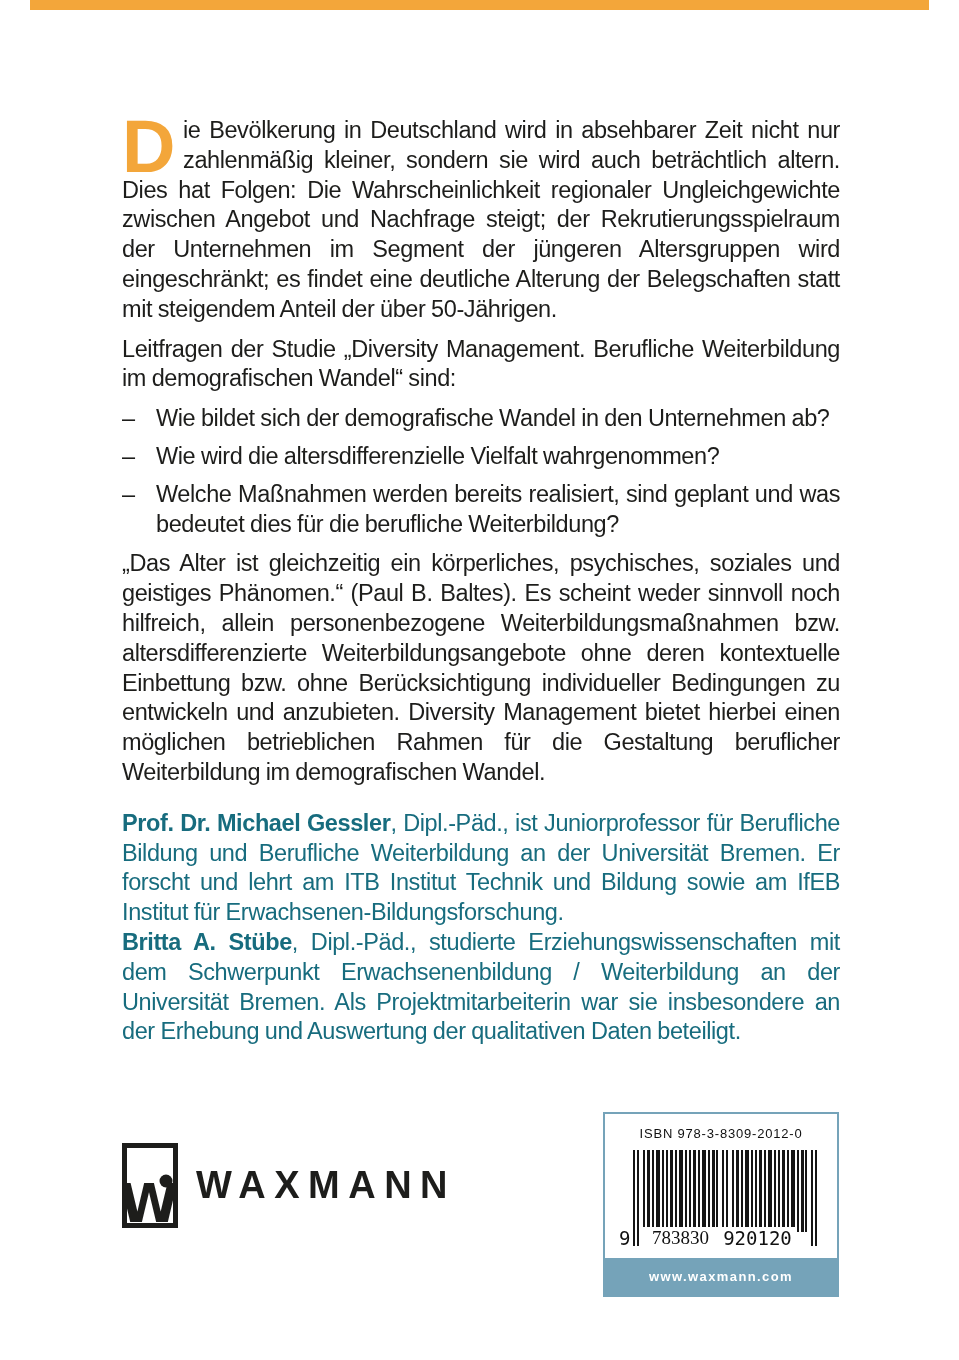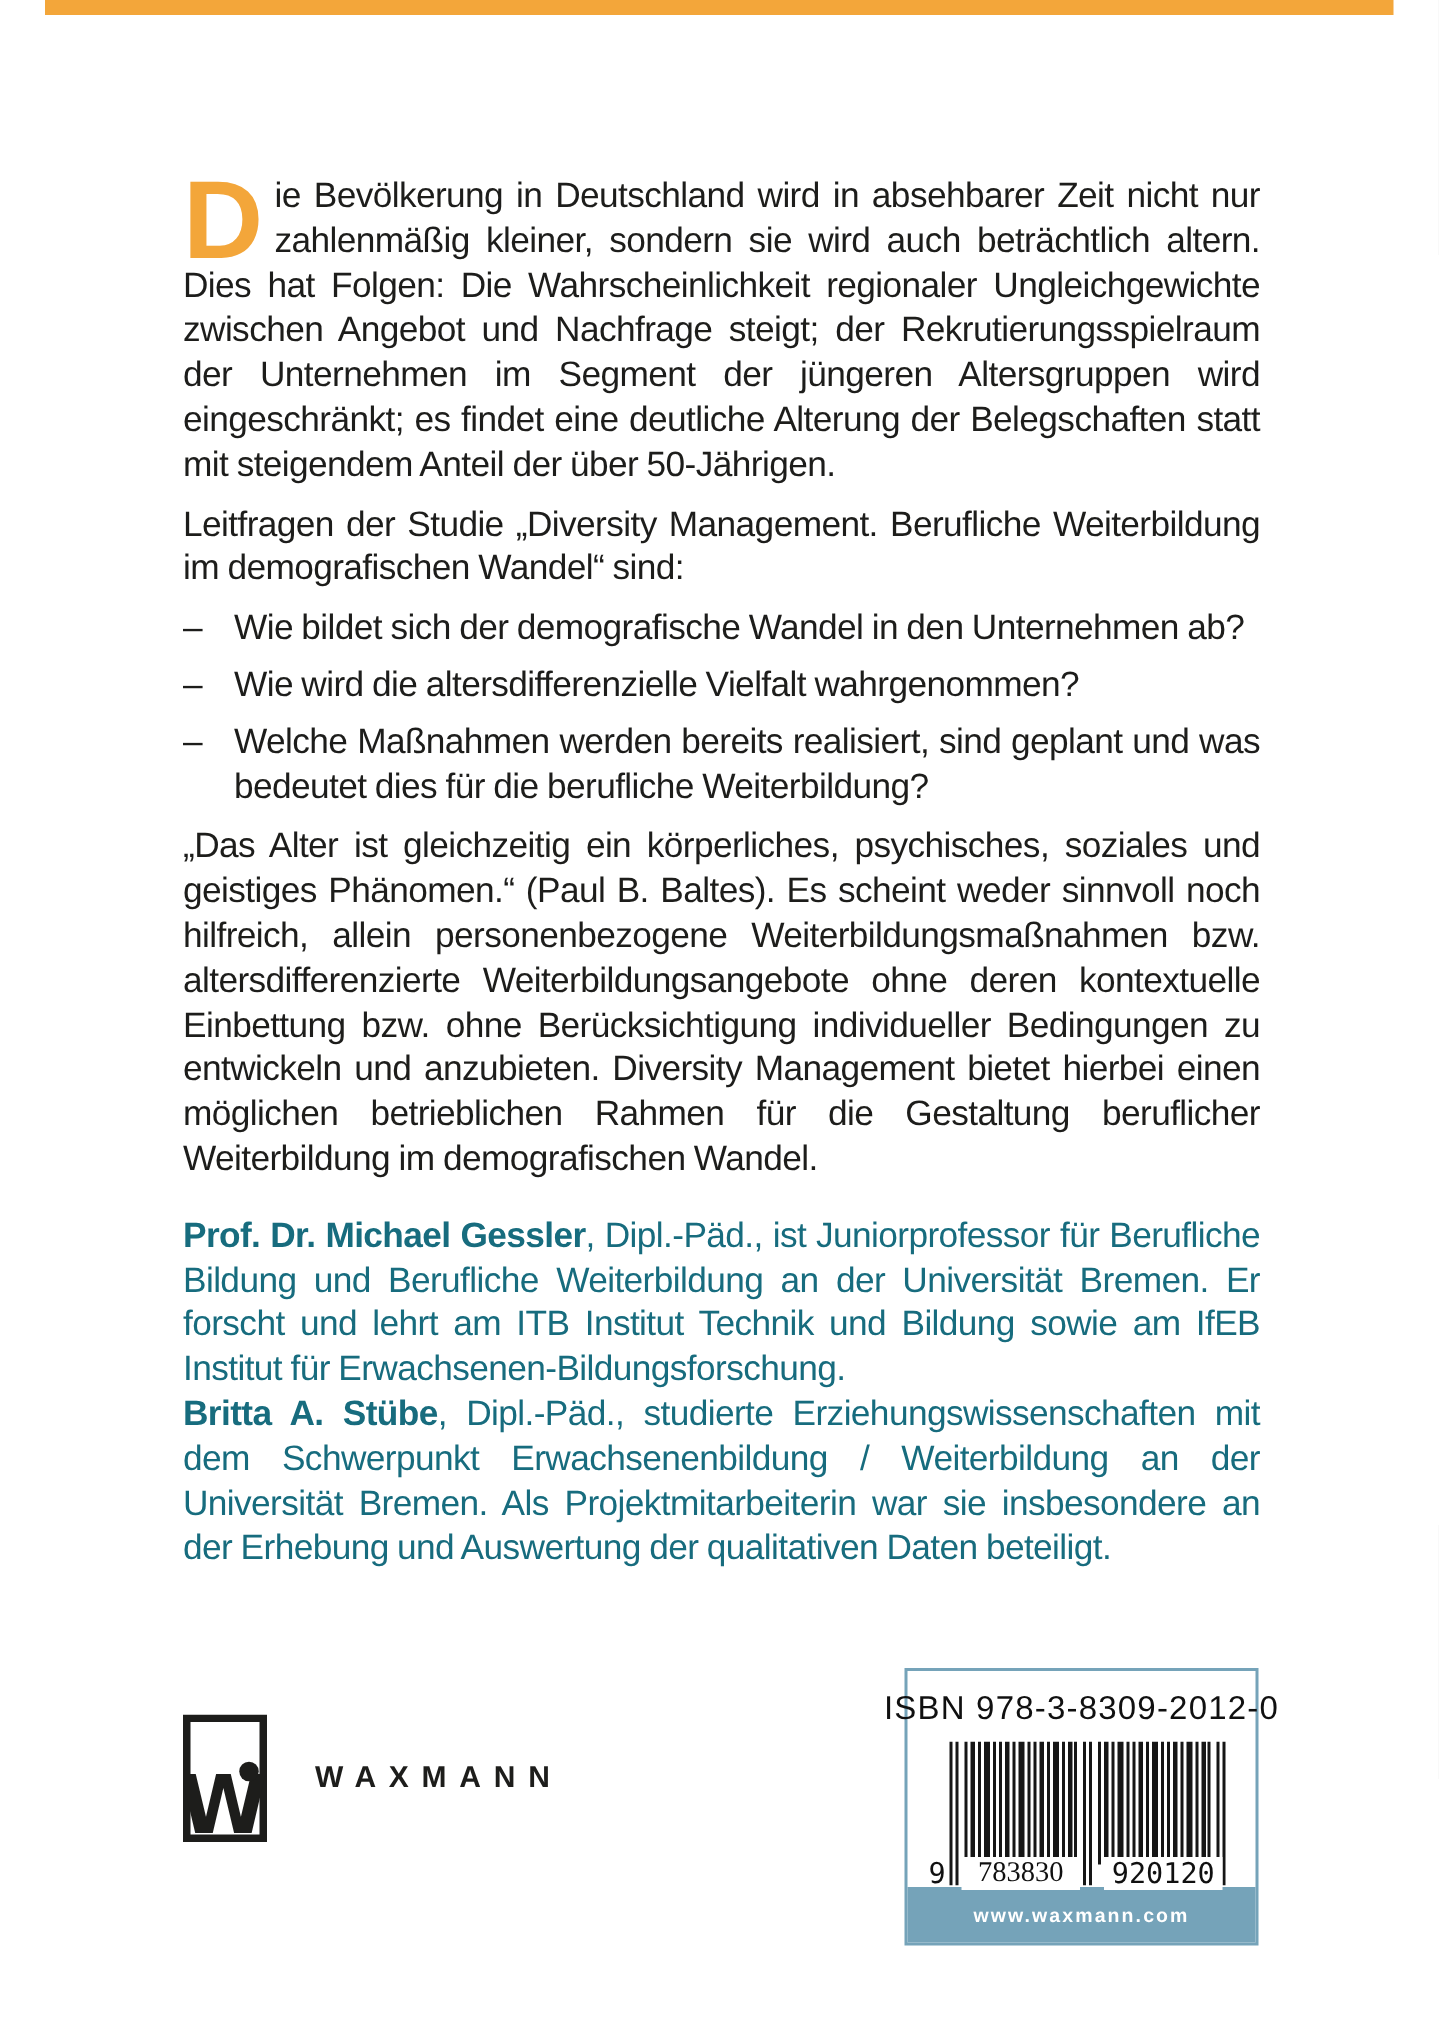--- a/index.html
+++ b/index.html
@@ -31,41 +31,41 @@
   .para-quote { margin-top:10px; }
   .bios { margin-top:21px; color:#176c7e; }
   .bio { text-align:justify; hyphens:auto; }
   .bio b { font-weight:bold; }
   .publisher-row {
     position:absolute; left:122px; top:1143px; height:85px;
     display:flex; align-items:center;
   }
   .logo-mark { width:56px; height:85px; display:block; }
   .wordmark {
-    margin-left:32px; font-size:20px; font-weight:bold;
+    margin-left:18px; font-size:38px; font-weight:bold;
     letter-spacing:8.5px; color:#1d1d1b;text-align:right;
   }
   .isbn-box {
     position:absolute; left:603px; top:1112px; width:236px; height:185px;
     border:2px solid #75a3b9; background:#fff;
     display:flex; flex-direction:column; align-items:center;
   }
   .isbn-label {
-    margin-top:12px; font-size:22px; letter-spacing:0.8px; color:#101010;
+    margin-top:12px; font-size:13px; letter-spacing:0.8px; color:#101010;
     white-space:nowrap;
   }
   .barcode { position:relative; width:204px; height:96px; margin-top:9px; }
   .barcode svg { position:absolute; top:0; left:0; }
   .bc-digits {
     position:absolute; left:0; bottom:-3px; width:100%; height:22px;
     font-family:"DejaVu Sans Mono", monospace; font-size:19px; color:#101010;
   }
   .bc-nine { position:absolute; left:0; bottom:0; }
   .bc-g1 { position:absolute; left:22px; width:79px; bottom:0; background:#fff; text-align:center;font-family:Liberation Serif, serif; }
-  .bc-g2 { position:absolute; left:117px; width:79px; bottom:0; background:#fff; text-align:center; }
+  .bc-g2 { position:absolute; left:99px; width:79px; bottom:0; background:#fff; text-align:center; }
   .website-bar {
     margin-top:auto; width:100%; height:37px; background:#75a3b9;
     color:#ffffff; font-weight:bold; font-size:13px; letter-spacing:1.4px;
     display:flex; align-items:center; justify-content:center;
   }
 </style>
 </head>
 <body>
 
 <div class="page">

